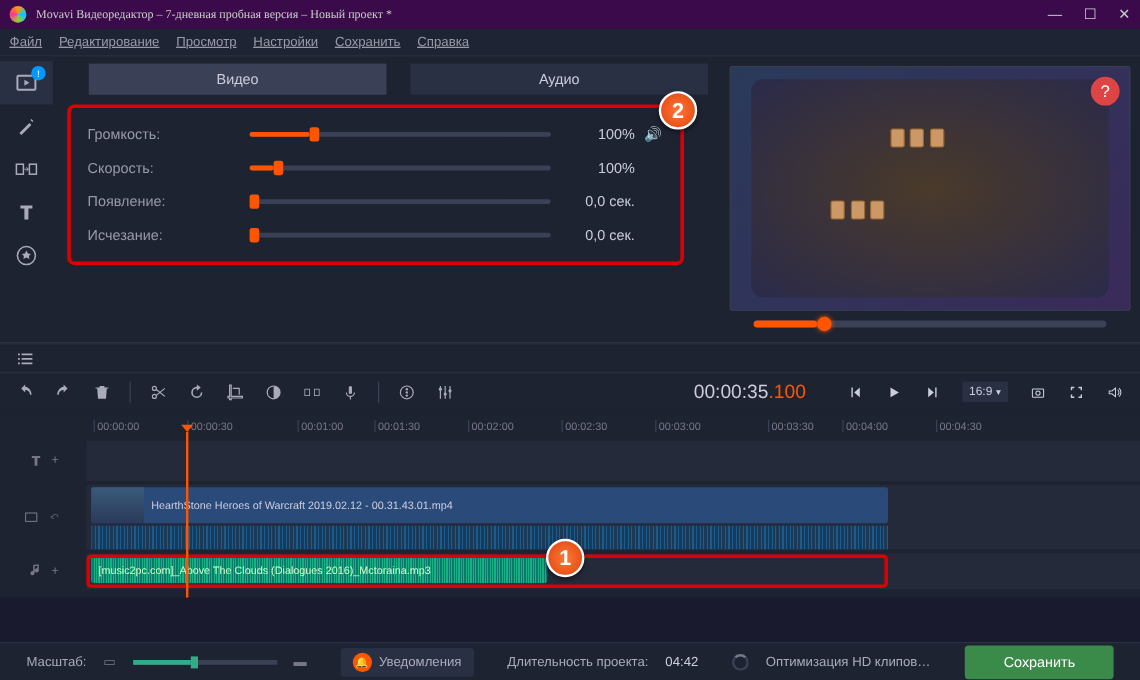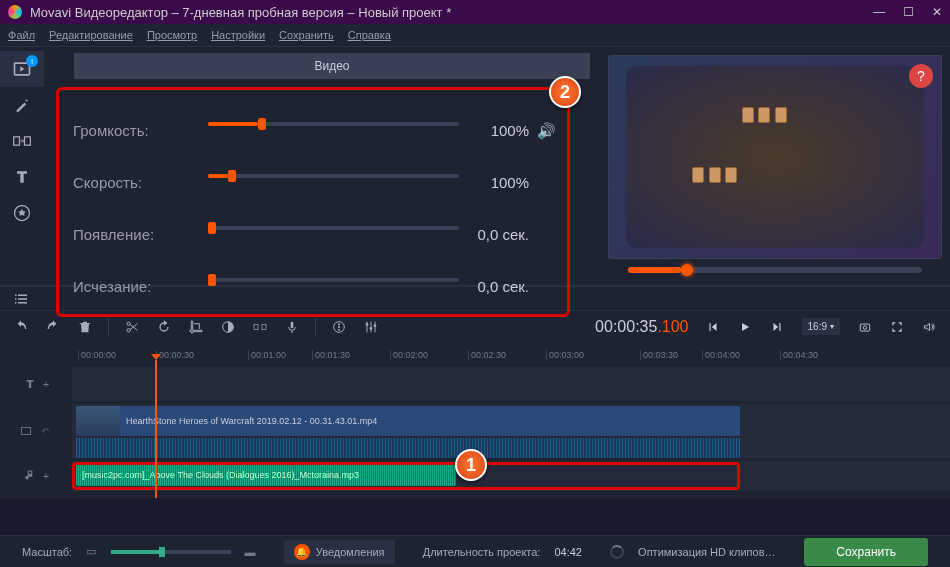--- a/index.html
+++ b/index.html
@@ -1,37 +1,37 @@
 <!DOCTYPE html>
 <html><head>
 <meta charset="utf-8">
 <style>
 * { margin:0; padding:0; box-sizing:border-box; font-family:Arial,sans-serif; }
 body { background:#1a1a2e; width:950px; height:567px; overflow:hidden; color:#aab; font-size:11px; }
 .titlebar { height:24px; background:#3a0a4a; display:flex; align-items:center; padding:0 8px; color:#ccc; }
 .titlebar .logo { width:14px; height:14px; border-radius:50%; background:conic-gradient(#f90,#0cf,#9c3,#f39,#f90); margin-right:8px; }
-.titlebar .title { flex:1; font-size:13px; }
+.titlebar .title { flex:1; font-size:10px;font-family:Liberation Serif, serif; }
 .titlebar .winbtns { display:flex; gap:18px; }
 .titlebar .winbtns span { cursor:pointer; font-size:12px; }
 .menubar { height:22px; background:#1e2433; display:flex; align-items:center; padding:0 8px; gap:14px; color:#99a; font-size:11px;text-decoration:underline; }
 .menubar span { cursor:pointer; text-decoration:underline; text-decoration-color:transparent; }
 .menubar span::first-letter { text-decoration:underline; }
 .app { display:flex; height:calc(100% - 46px); flex-direction:column; }
 .upper { display:flex; height:240px; background:#1e2332; border-top:1px solid #2a3040; border-bottom:1px solid #2a3040; }
 .sidebar { width:44px; background:#1e2332; display:flex; flex-direction:column; padding-top:4px; }
 .sidebar .item { height:36px; display:flex; align-items:center; justify-content:center; position:relative; cursor:pointer; }
 .sidebar .item.active { background:#2a3044; }
 .sidebar .icon { width:20px; height:20px; fill:#aab; }
 .sidebar .badge { position:absolute; top:4px; right:6px; width:12px; height:12px; border-radius:50%; background:#09f; color:#fff; font-size:8px; display:flex; align-items:center; justify-content:center; }
 .props { flex:1; padding:6px 10px 0 10px; position:relative; }
 .tabs { display:flex; margin-bottom:8px; }
 .tab { flex:1; text-align:center; padding:6px; background:#2a3044; color:#ccd; cursor:pointer; font-size:12px;margin-left:20px; }
 .tab.active { background:#3a4156; }
 .highlight-box { border:3px solid #d00; border-radius:6px; padding:8px 14px; margin:0 20px 0 2px; position:relative; }
-.prop-row { display:flex; align-items:flex-start; height:28px; font-size:15px; color:#99a;margin-top:24px; }
+.prop-row { display:flex; align-items:center; height:28px; font-size:12px; color:#99a; }
 .prop-label { width:135px; }
 .prop-slider { flex:1; height:4px; background:#3a4156; position:relative; border-radius:2px; margin-right:10px; }
 .prop-slider .fill { position:absolute; height:100%; background:#f50; border-radius:2px; }
 .prop-slider .knob { position:absolute; width:8px; height:12px; background:#f50; top:-4px; border-radius:2px; }
 .prop-val { width:60px; text-align:right; color:#ccd; margin-right:8px; }
 .prop-icon { width:16px; color:#ccd; }
 .prop-check { width:14px; height:14px; background:#2a3044; border:1px solid #3a4156; }
 .callout { position:absolute; width:32px; height:32px; border-radius:50%; background:radial-gradient(#f73,#d41); color:#fff; font-size:18px; font-weight:bold; display:flex; align-items:center; justify-content:center; border:2px solid #fff; box-shadow:0 2px 4px rgba(0,0,0,.5); }
 .preview { width:350px; display:flex; flex-direction:column; padding:8px; }
 .preview-vid { flex:1; background:linear-gradient(135deg,#2a3a5a,#3a2a5a); border:1px solid #3a4156; border-radius:2px; position:relative; overflow:hidden; }
@@ -41,21 +41,21 @@
 .preview-seek { height:6px; background:#3a4156; margin:8px 20px 4px; position:relative; border-radius:3px; }
 .preview-seek .fill { position:absolute; width:18%; height:100%; background:#f50; border-radius:3px; }
 .preview-seek .knob { position:absolute; left:18%; top:-3px; width:12px; height:12px; background:#f50; border-radius:50%; box-shadow:0 0 4px #f50; }
 .listbtn { height:24px; padding:0 12px; display:flex; align-items:center; background:#1e2332; border-top:1px solid #2a3040; }
 .listbtn svg { width:18px; height:18px; fill:#aab; }
 .toolbar2 { height:32px; background:#1e2332; display:flex; align-items:center; padding:0 8px; gap:6px; border-top:1px solid #2a3040; }
 .toolbar2 .btn { width:26px; height:24px; display:flex; align-items:center; justify-content:center; cursor:pointer; }
 .toolbar2 .btn svg { width:16px; height:16px; fill:#aab; }
 .toolbar2 .sep { width:1px; height:18px; background:#3a4156; margin:0 4px; }
 .toolbar2 .spacer { flex:1; }
-.timecode { font-family:monospace; font-size:16px; color:#ccd; margin-right:5px; }
+.timecode { font-family:monospace; font-size:16px; color:#ccd; margin-right:22px; }
 .timecode .ms { color:#f50; }
 .playbtn { width:22px; height:22px; display:flex; align-items:center; justify-content:center; cursor:pointer; margin:0 2px; }
 .playbtn svg { width:14px; height:14px; fill:#ccd; }
 .ratio { padding:3px 6px; background:#2a3044; color:#ccd; font-size:10px; margin:0 6px; cursor:pointer; display:flex; align-items:center; gap:3px; }
 .ruler { height:18px; background:#1e2332; display:flex; align-items:flex-end; padding-left:78px; position:relative; font-size:9px; color:#778; }
 .ruler .tick { position:absolute; bottom:0; border-left:1px solid #3a4156; height:10px; padding-left:2px; }
 .timeline { background:#1e2332; padding:4px 0; position:relative; }
 .track { display:flex; align-items:center; height:34px; margin:3px 0; }
 .track-head { width:72px; display:flex; align-items:center; justify-content:center; gap:6px; }
 .track-head svg { width:14px; height:14px; fill:#778; }
@@ -133,20 +133,21 @@
           <svg class="icon" viewBox="0 0 24 24">
             <circle cx="12" cy="12" r="9" fill="none" stroke="#aab" stroke-width="1.5"></circle>
             <path d="M12 7l1.5 3 3 .5-2 2 .5 3-3-1.5-3 1.5.5-3-2-2 3-.5z"></path>
           </svg>
         </div>
     </div>
 
     <div class="props">
       <div class="tabs">
         <div class="tab active">Видео</div>
+        <div class="tab">Аудио</div>
       </div>
       <div class="highlight-box">
         <div class="prop-row">
           <div class="prop-label">Громкость:</div>
           <div class="prop-slider">
               <div class="fill" style="width:20%"></div>
               <div class="knob" style="left:20%"></div>
             </div>
           <div class="prop-val">100%</div>
           <div class="prop-icon">🔊</div>

